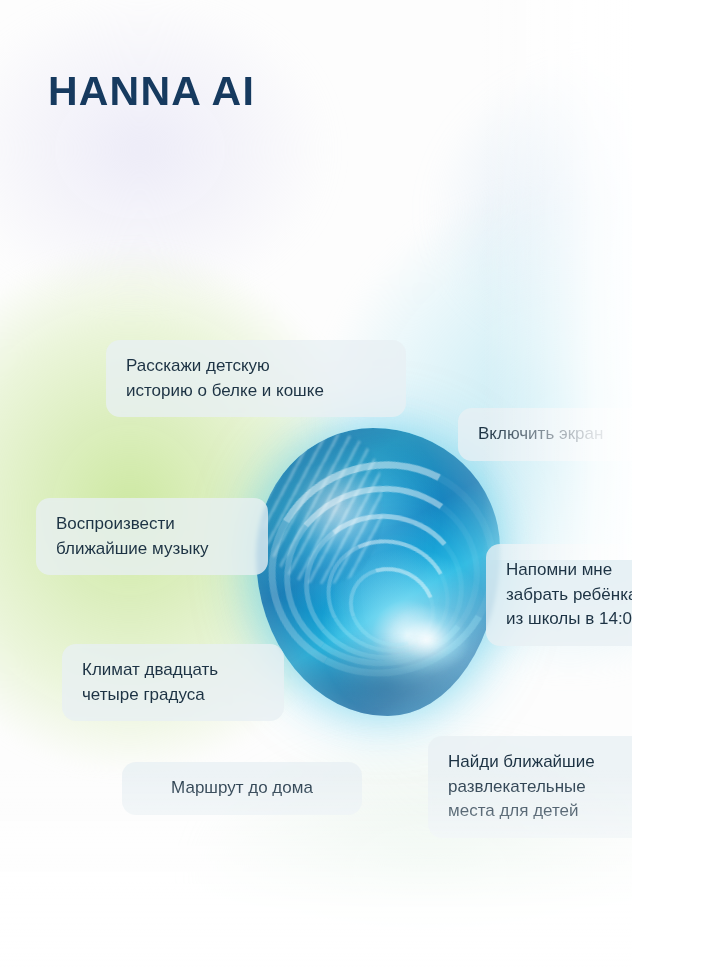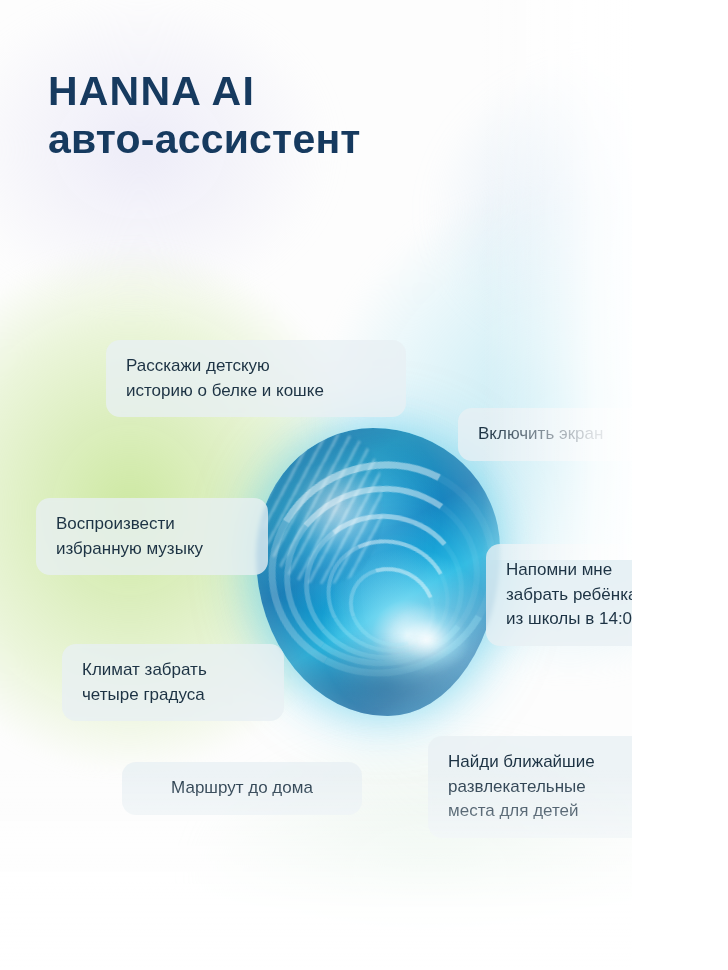--- a/index.html
+++ b/index.html
@@ -217,46 +217,45 @@
 
   <div class="bg-base"></div>
   <div class="bg-wash-lilac"></div>
   <div class="bg-wash-blue"></div>
   <div class="bg-wash-green"></div>
   <div class="bg-wash-cyan"></div>
   <div class="bg-wash-bottom"></div>
 
   <div class="headline">
     <div class="line brand">HANNA AI</div>
-    <div class="line">авто-ассистент</div>
   </div>
 
   <div class="orb-wrap">
     <div class="orb-glow"></div>
     <div class="orb">
       <div class="ridge"></div>
       <div class="swirl s1"></div>
       <div class="swirl s2"></div>
       <div class="swirl s3"></div>
       <div class="swirl s4"></div>
       <div class="swirl s5"></div>
       <div class="hotspot"></div>
       <div class="shade-bottom"></div>
     </div>
   </div>
 
   <div class="chip c1">Расскажи детскую
 историю о белке и кошке</div>
   <div class="chip c2">Включить экран</div>
   <div class="chip c3">Воспроизвести
-избранную музыку</div>
+ближайшие музыку</div>
   <div class="chip c4">Напомни мне
 забрать ребёнка
 из школы в 14:00</div>
-  <div class="chip c5">Климат забрать
+  <div class="chip c5">Климат двадцать
 четыре градуса</div>
   <div class="chip c6">Маршрут до дома</div>
   <div class="chip c7">Найди ближайшие
 развлекательные
 места для детей</div>
 
   <div class="bg-fade-right"></div>
   <div class="bg-fade-bottom"></div>
 </div>
 

